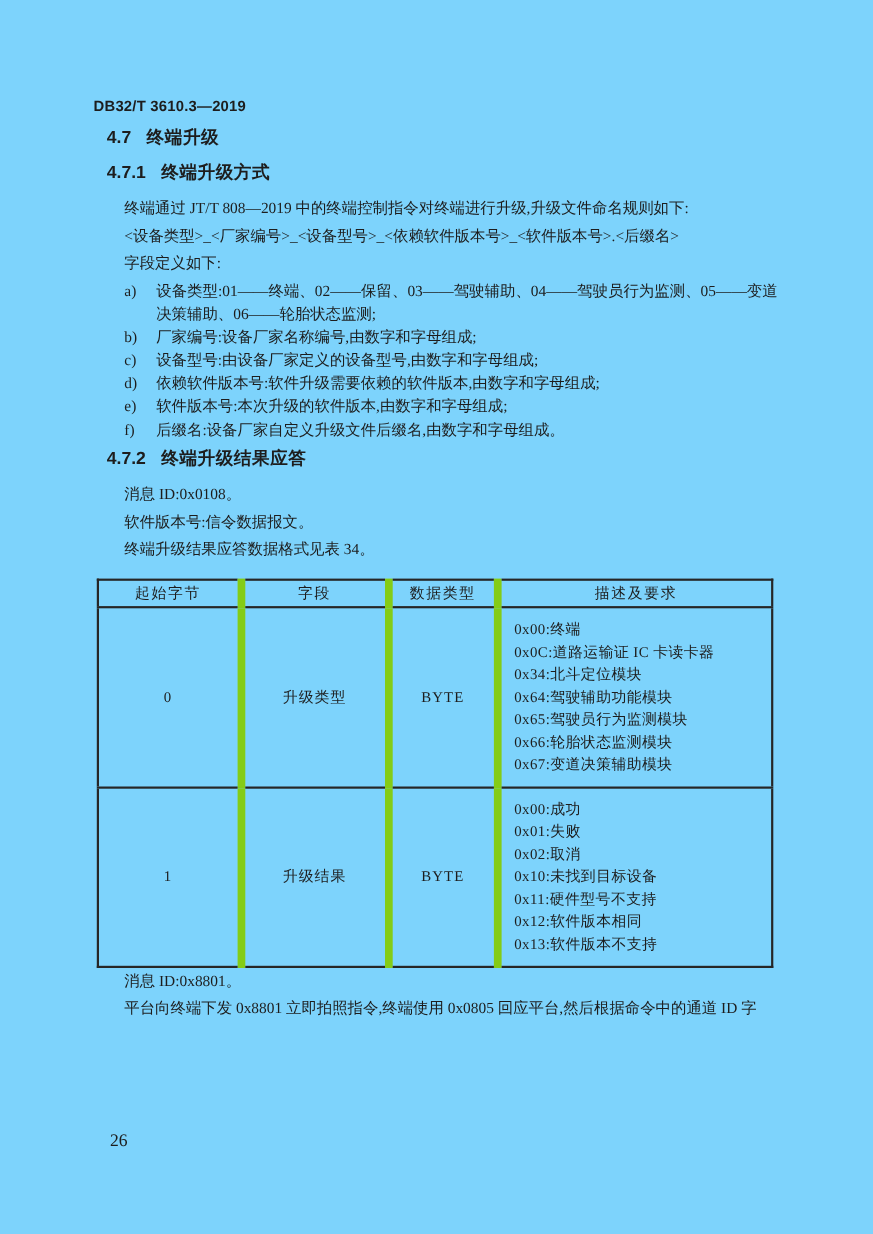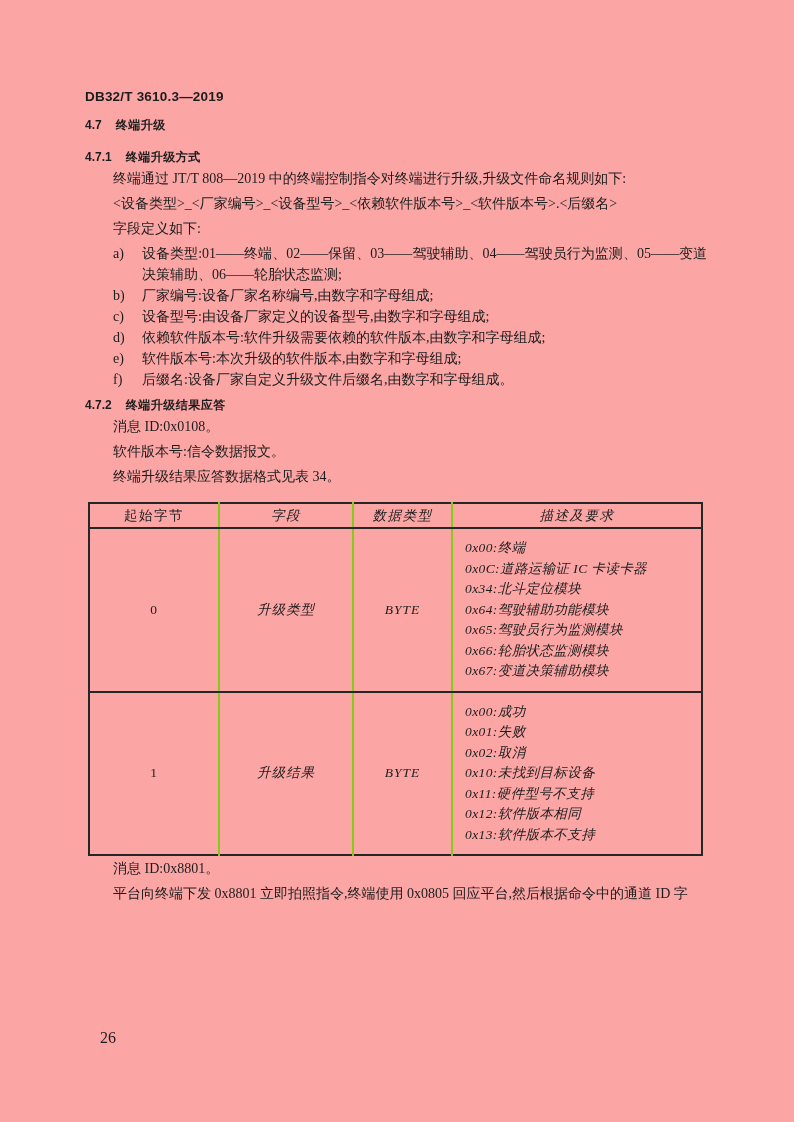--- a/index.html
+++ b/index.html
@@ -1,17 +1,17 @@
 <!DOCTYPE html>
 <html><head>
 <meta charset="utf-8">
 <style>
   html,body { margin:0; padding:0; background:#ffffff; }
   .sheet {
-    position:relative; width:794px; height:1122px; background:#fca5a5;
+    position:relative; width:794px; height:1122px; background:#7dd3fc;
     color:#1d1d1d; overflow:hidden;
     font-family:"Liberation Serif","DejaVu Serif",serif;
   }
   .content { position:absolute; left:85px; top:0; width:622px; }
 
   .doc-header {
     margin:88px 0 0 0; line-height:17px;
     font-family:"Liberation Sans","DejaVu Sans",sans-serif;
     font-weight:bold; font-size:13.5px; letter-spacing:.2px;
   }
@@ -19,22 +19,22 @@
   p.body { margin:0; font-size:14px; line-height:25px; text-align:justify; }
   p.indent { text-indent:28px; }
   p.nowrap { white-space:nowrap; text-align:left; }
 
   .mt-p1   { margin-top:24px; }
   .mt-p2   { margin-top:8px; }
   .mt-msgs { margin-top:10px; }
   .mt-8801 { margin-top:9px; }
 
   h2.sec, h3.sec {
-    margin:0; font-family:"Liberation Sans","DejaVu Sans",sans-serif;
-    font-weight:bold; font-size:12px; line-height:17px; letter-spacing:.5px;
+    margin:12px; font-family:"Liberation Sans","DejaVu Sans",sans-serif;
+    font-weight:bold; font-size:16px; line-height:17px; letter-spacing:.5px;
   }
   h2.h47  { margin-top:12px; }
   h3.h471 { margin-top:15px; }
   h3.h472 { margin-top:7px; }
   h2.h48  { margin-top:25px; }
   .sec .num { margin-right:14px; letter-spacing:0; }
 
   .def-list { margin-top:2px; }
   .li { position:relative; padding-left:57px; font-size:14px; line-height:21px; text-align:justify; }
   .li-label { position:absolute; left:28px; top:0; }
@@ -47,21 +47,21 @@
 
   table.data {
     margin:13px 0 0 3px; width:613px; border-collapse:collapse; table-layout:fixed;
     font-size:13.5px; border:2px solid #262626;
   }
   table.data th {
     font-weight:normal; font-size:13.5px; letter-spacing:1.5px;
     height:23px; padding:0; text-align:center; vertical-align:middle;
     border-bottom:2px solid #262626;
   }
-  table.data th + th, table.data td + td { border-left:2px solid #84cc16;font-style:italic; }
+  table.data th + th, table.data td + td { border-left:7px solid #84cc16; }
   table.data tr.sep td { border-bottom:2px solid #262626; }
   td.cell-center { text-align:center; vertical-align:middle; letter-spacing:1px; }
   td.cell-desc { padding:9px 6px 9px 12px; vertical-align:middle; }
   .desc-line { line-height:20.5px; letter-spacing:.4px; }
 
   .page-number {
     position:absolute; left:100px; top:1030px;
     font-size:16px; line-height:16px;
   }
 </style>

